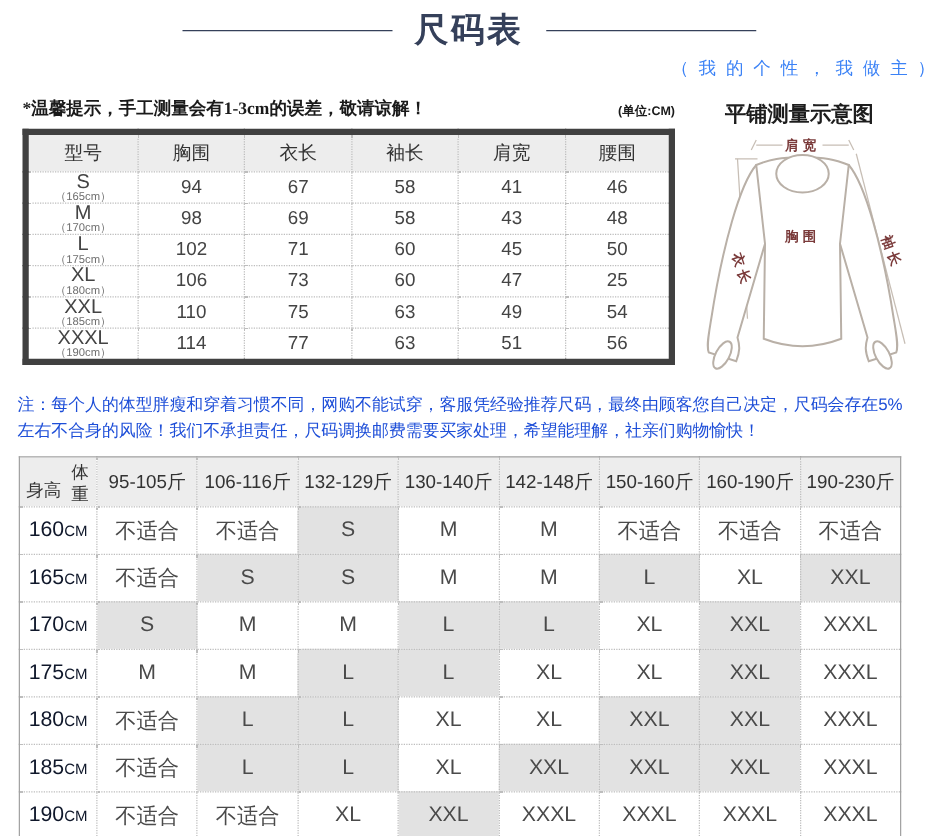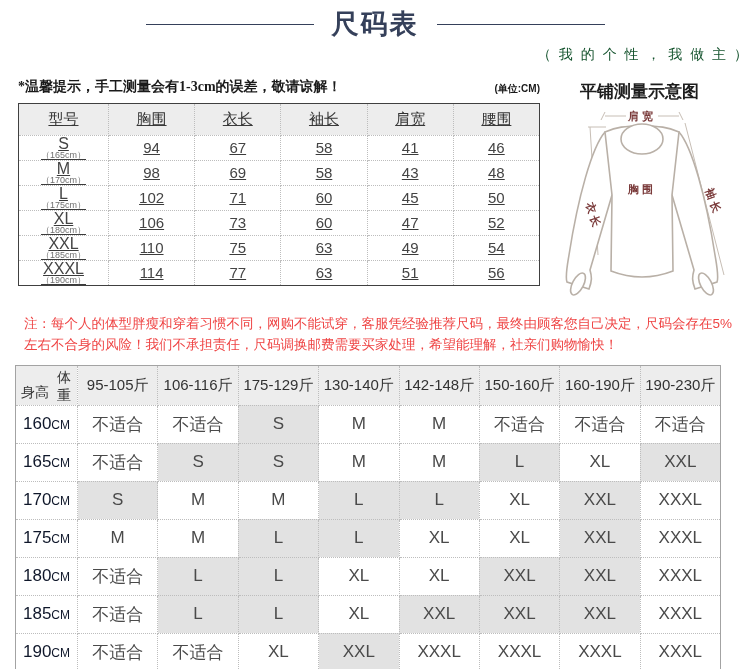--- a/index.html
+++ b/index.html
@@ -12,51 +12,51 @@
   .page { width:750px; height:669px; position:relative; }
 
   
   .hdr { padding-top:10px; text-align:right; }
   .title-row { display:flex; align-items:center; justify-content:center; }
   .hline { width:168px; border-top:1px solid #35405a; }
   .page-title {
     font-size:27px; font-weight:bold; color:#35405a;
     margin:0 18px; letter-spacing:2px; line-height:1.1;
   }
-  .subtitle { margin-top:6px; font-size:14px; color:#14532d; letter-spacing:2px; }
+  .subtitle { margin-top:6px; font-size:14px; color:#3b82f6; letter-spacing:2px; }
 
   
   .top-section { display:flex; padding-left:18px; margin-top:14px; }
   .left-col { width:522px; flex:0 0 522px; }
   .tip-row { display:flex; justify-content:space-between; align-items:flex-end; margin-bottom:7px; }
   .tip { font-size:14px; font-weight:bold; color:#1a1a1a;font-family:Liberation Serif, serif; }
   .unit { font-size:10px; font-weight:bold; color:#1a1a1a; }
 
   table { border-collapse:collapse; background:#fff; }
-  .size-table { width:522px; table-layout:fixed; border:1px solid #404040;text-decoration:underline; }
+  .size-table { width:522px; table-layout:fixed; border:5px solid #404040; }
   .size-table th, .size-table td {
     border:1px dotted #bdbdbd; text-align:center; vertical-align:middle; padding:0;
   }
   .size-table th {
     background:#ededed; font-weight:normal; font-size:15px; color:#333; height:32px;
   }
   .size-table td { height:25px; font-size:15px; color:#444; }
   .size-table col.c0 { width:90px; }
   .size-cell .sz { display:block; font-size:16px; line-height:15px; color:#444; }
   .size-cell .ht { display:block; font-size:9px; line-height:9px; color:#6e6e6e; }
 
   
   .diagram { margin-left:12px; padding-top:0; width:200px; }
   .diagram-title { font-size:17px; font-weight:bold; color:#1d1d1d; margin:2px 0 0 28px; }
   .shirt-svg { display:block; margin-top:2px; }
 
   
   .note {
-    margin:13px 15px 0 24px; width:717px;
-    font-size:13.5px; line-height:1.55; color:#ef4444;
+    margin:13px 15px 0 14px; width:717px;
+    font-size:13.5px; line-height:1.55; color:#1d4ed8;
   }
 
   
   .fit-table { margin:9px 0 0 15px; width:706px; table-layout:fixed; border:1px solid #a3a3a3; }
   .fit-table th, .fit-table td {
     border:1px dotted #bdbdbd; text-align:center; vertical-align:middle; padding:0;
   }
   .fit-table thead th { background:#ededed; font-weight:normal; font-size:15px; color:#333; height:40px; }
   .fit-table td { height:38px; font-size:17px; color:#4a4a4a; }
   .fit-table td.hl { background:#e2e2e2; }
@@ -146,21 +146,21 @@
             </tr>
             <tr>
               <td class="size-cell">
                 <span class="sz">XL</span>
                 <span class="ht">（180cm）</span>
               </td>
               <td>106</td>
               <td>73</td>
               <td>60</td>
               <td>47</td>
-              <td>52</td>
+              <td>25</td>
             </tr>
             <tr>
               <td class="size-cell">
                 <span class="sz">XXL</span>
                 <span class="ht">（185cm）</span>
               </td>
               <td>110</td>
               <td>75</td>
               <td>63</td>
               <td>49</td>
@@ -237,21 +237,21 @@
         <col>
       </colgroup>
     <thead>
       <tr>
         <th class="corner">
           <span class="tw">体重</span>
           <span class="sg">身高</span>
         </th>
       <th>95-105斤</th>
           <th>106-116斤</th>
-          <th>175-129斤</th>
+          <th>132-129斤</th>
           <th>130-140斤</th>
           <th>142-148斤</th>
           <th>150-160斤</th>
           <th>160-190斤</th>
           <th>190-230斤</th>
         </tr>
     </thead>
     <tbody>
         <tr>
           <td><span class="row-label">160<span class="cm">CM</span></span></td>

